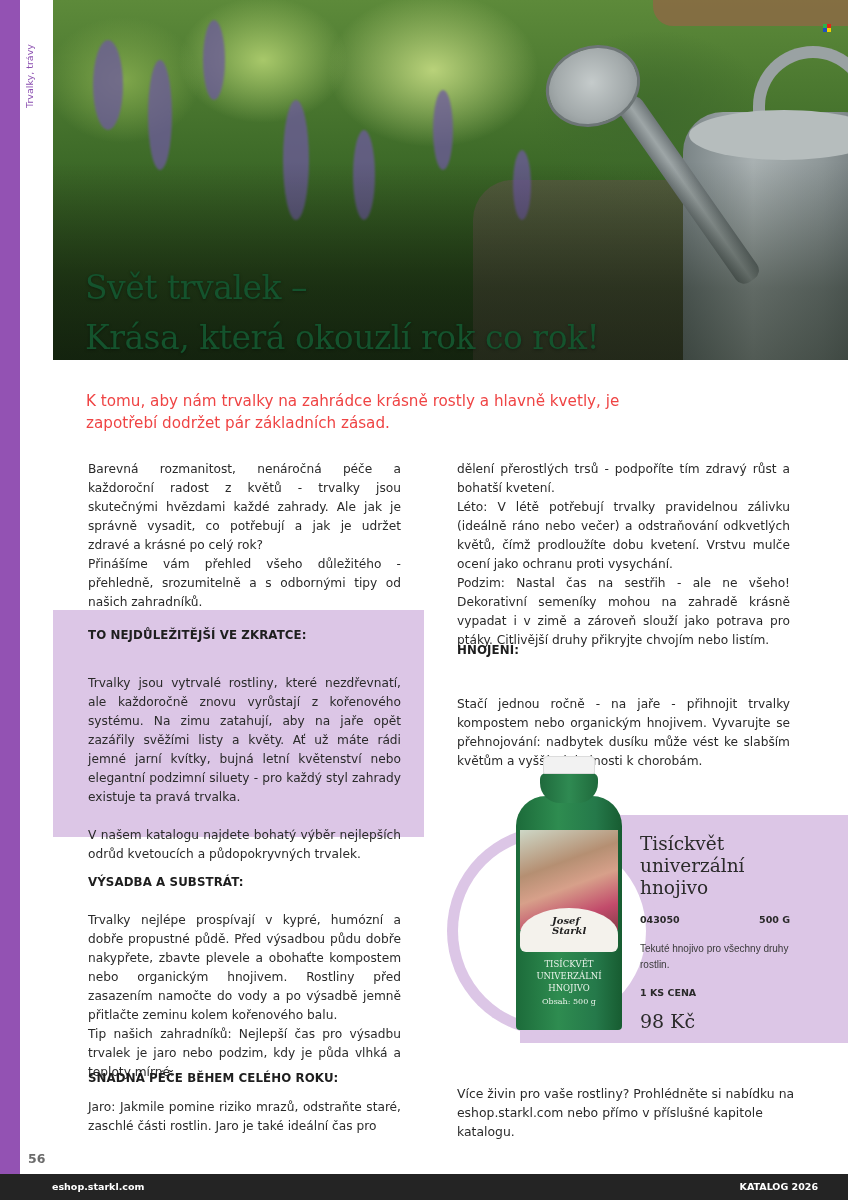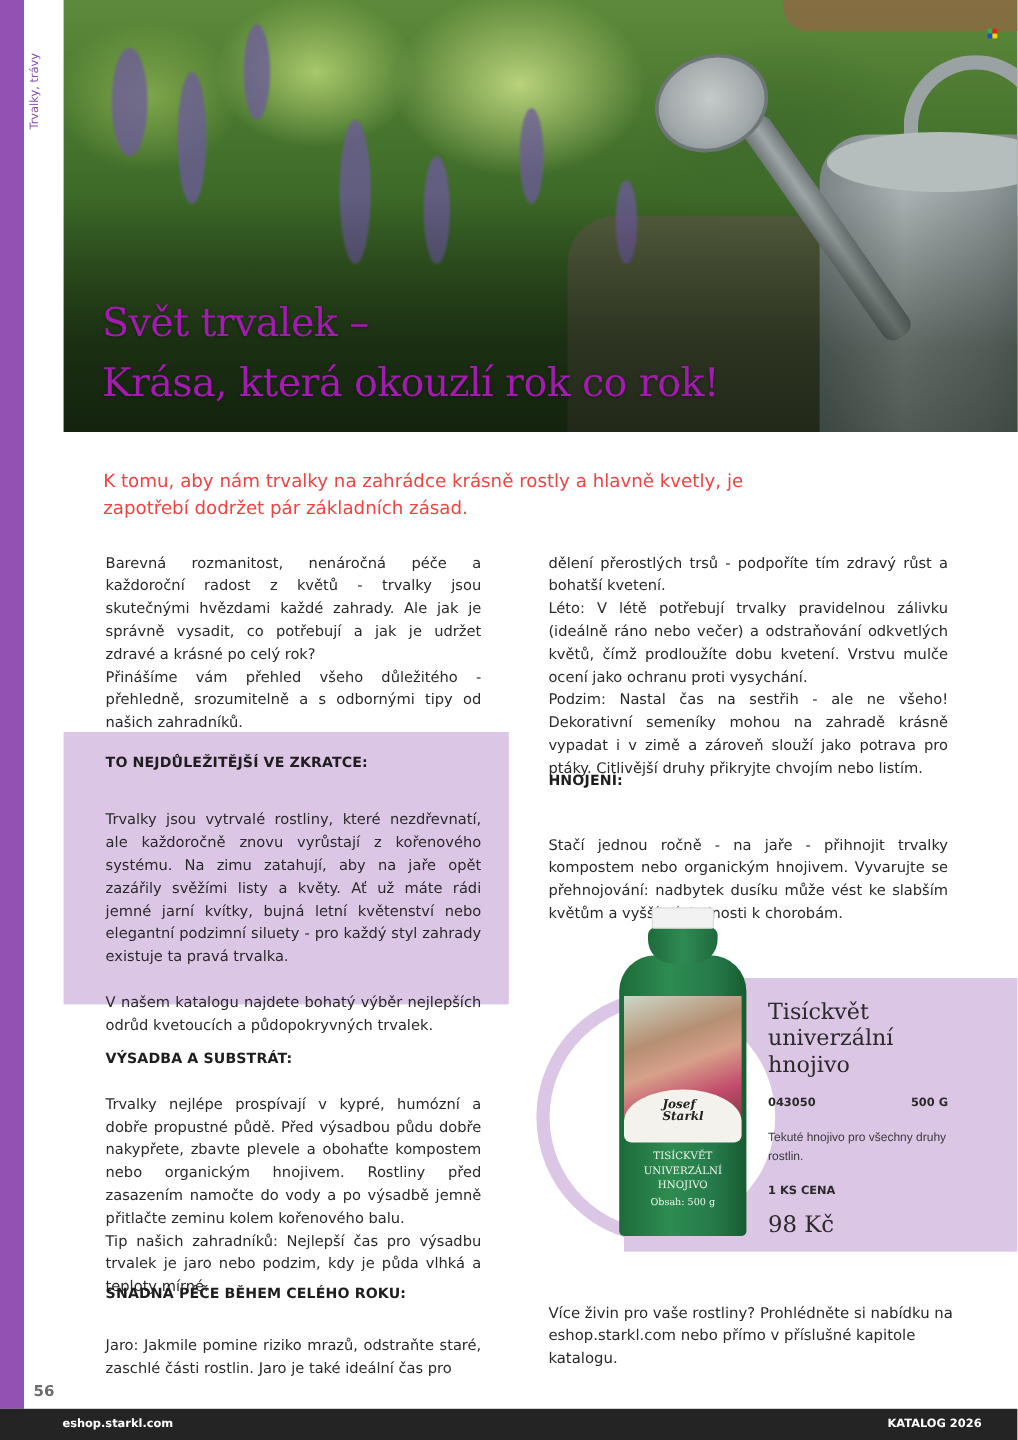--- a/index.html
+++ b/index.html
@@ -27,21 +27,21 @@
     background: linear-gradient(90deg, #7a8486 0%, #a9b1b2 35%, #8e9798 70%, #6a7375 100%); border-radius: 40px 40px 0 0; }
   .hero .can-top { position: absolute; left: 636px; top: 110px; width: 190px; height: 50px; background: #b6bdbd; border-radius: 50%; }
   .hero .can-handle { position: absolute; left: 700px; top: 46px; width: 120px; height: 110px; border: 12px solid #9aa2a3; border-bottom: none; border-radius: 60px 60px 0 0; }
   .hero .can-spout { position: absolute; left: 560px; top: 100px; width: 26px; height: 220px; background: linear-gradient(90deg,#6f7779,#9ea6a7,#6f7779); transform: rotate(-35deg); transform-origin: top center; border-radius: 10px; }
   .hero .rose { position: absolute; left: 492px; top: 46px; width: 96px; height: 80px; border-radius: 50%;
     background: radial-gradient(circle at 50% 45%, #c5cbcb 0%, #a2a9aa 60%, #7e8687 100%); transform: rotate(-20deg); border: 3px solid #6d7576; }
   .hero .shade { position: absolute; left: 0; top: 0; width: 100%; height: 100%;
     background: linear-gradient(180deg, rgba(0,0,0,0) 45%, rgba(10,20,8,.45) 80%, rgba(10,20,8,.55) 100%); }
   .hero .logo-dots { position: absolute; left: 770px; top: 24px; width: 10px; height: 10px; }
   .hero .logo-dots span { position: absolute; width: 4px; height: 4px; }
-  .hero-title { position: absolute; left: 85px; top: 244px; color: #a21caf; font-family: "DejaVu Serif", serif;
+  .hero-title { position: absolute; left: 85px; top: 263px; color: #14532d; font-family: "DejaVu Serif", serif;
     font-size: 33px; line-height: 50px; letter-spacing: -0.5px; text-shadow: 0 1px 3px rgba(0,0,0,.35); }
   .hero-title div { white-space: nowrap; }
 
   
   .intro { position: absolute; left: 86px; top: 390px; width: 540px; font-size: 15.2px; line-height: 22px; color: #ef4444; }
 
   .col { position: absolute; font-size: 12.2px; line-height: 19px; color: #2a2a2a; text-align: justify; }
   .col p { margin: 0; }
   .col-left-1 { left: 88px; top: 460px; width: 313px; }
   .col-right-1 { left: 457px; top: 460px; width: 333px; }
@@ -133,21 +133,21 @@
 </div>
 
 <div class="vysadba">
   <div class="section-head">VÝSADBA A SUBSTRÁT:</div>
   <p style="margin-top:19px;">Trvalky nejlépe prospívají v kypré, humózní a dobře propustné půdě. Před výsadbou půdu dobře nakypřete, zbavte plevele a obohaťte kompostem nebo organickým hnojivem. Rostliny před zasazením namočte do vody a po výsadbě jemně přitlačte zeminu kolem kořenového balu.</p>
   <p>Tip našich zahradníků: Nejlepší čas pro výsadbu trvalek je jaro nebo podzim, kdy je půda vlhká a teploty mírné.</p>
 </div>
 
 <div class="pece">
   <div class="section-head">SNADNÁ PÉČE BĚHEM CELÉHO ROKU:</div>
-  <p style="margin-top:24px;">Jaro: Jakmile pomine riziko mrazů, odstraňte staré, zaschlé části rostlin. Jaro je také ideální čas pro</p>
+  <p style="margin-top:10px;">Jaro: Jakmile pomine riziko mrazů, odstraňte staré, zaschlé části rostlin. Jaro je také ideální čas pro</p>
 </div>
 
 <div class="col col-right-1">
   <p>dělení přerostlých trsů - podpoříte tím zdravý růst a bohatší kvetení.</p>
   <p>Léto: V létě potřebují trvalky pravidelnou zálivku (ideálně ráno nebo večer) a odstraňování odkvetlých květů, čímž prodloužíte dobu kvetení. Vrstvu mulče ocení jako ochranu proti vysychání.</p>
   <p>Podzim: Nastal čas na sestřih - ale ne všeho! Dekorativní semeníky mohou na zahradě krásně vypadat i v zimě a zároveň slouží jako potrava pro ptáky. Citlivější druhy přikryjte chvojím nebo listím.</p>
 </div>
 
 <div class="hnojeni">
   <div class="section-head">HNOJENÍ:</div>

